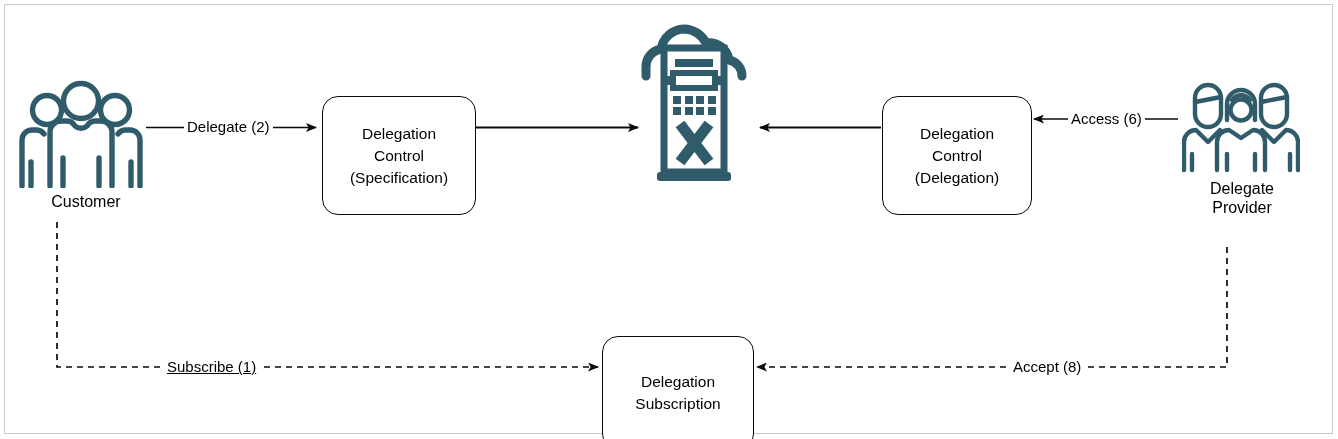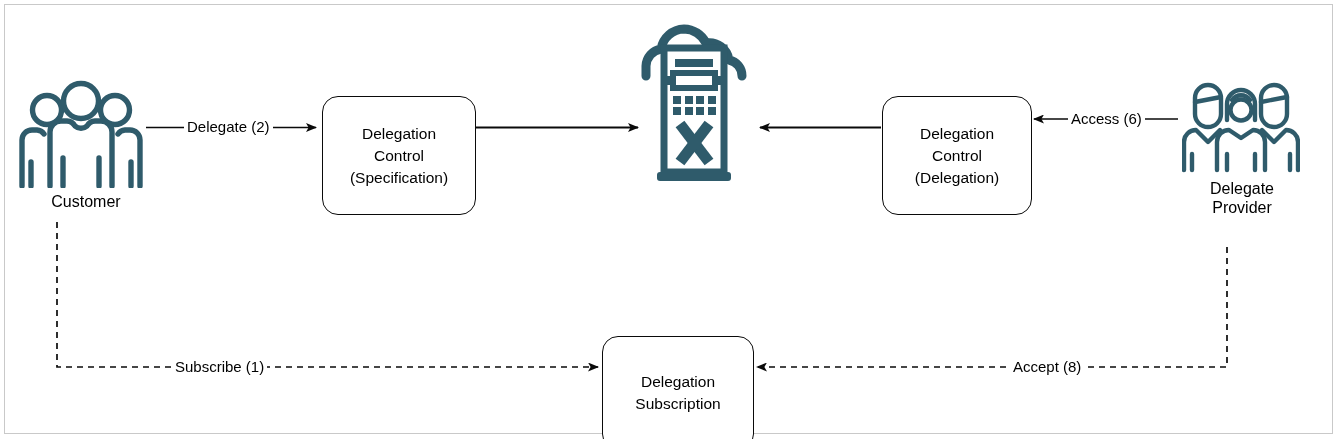--- a/index.html
+++ b/index.html
@@ -202,17 +202,17 @@
 
   <div class="proc-box" style="left:602px; top:308px; width:152px; height:114px;">
     <span>Delegation</span>
     <span>Subscription</span>
   </div>
 
   <div class="edge-label" style="left:184px; top:118px;">Delegate (2)</div>
 
   <div class="edge-label" style="left:1068px; top:110px;">Access (6)</div>
 
-  <div class="edge-label" style="left:172px; top:358px;">Subscribe (1)</div>
+  <div class="edge-label" style="left:164px; top:358px;text-decoration:underline;">Subscribe (1)</div>
 
   <div class="edge-label" style="left:1010px; top:358px;">Accept (8)</div>
 
 </div>
 
 </body></html>

